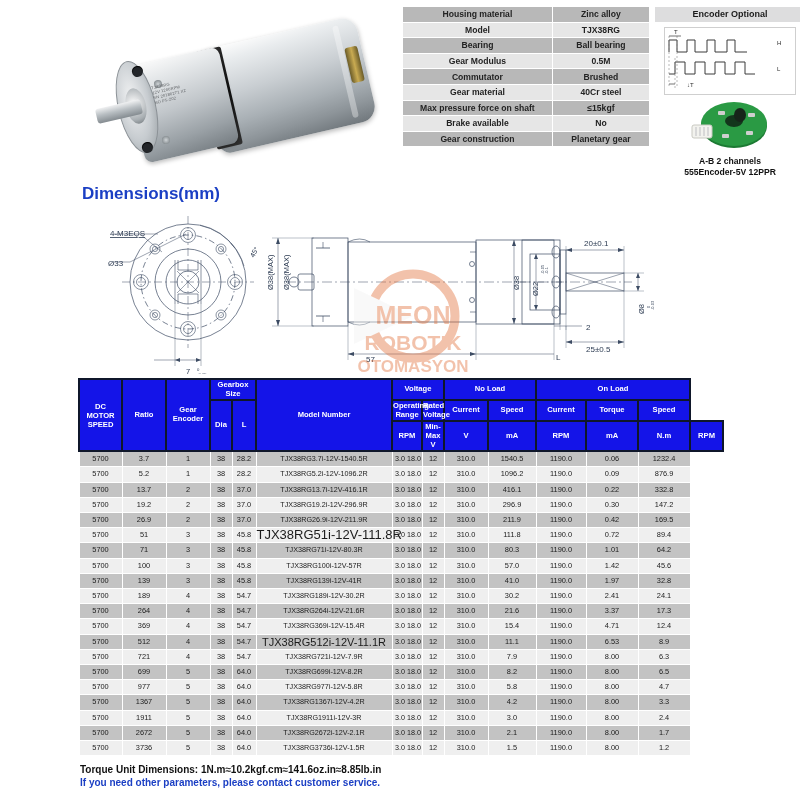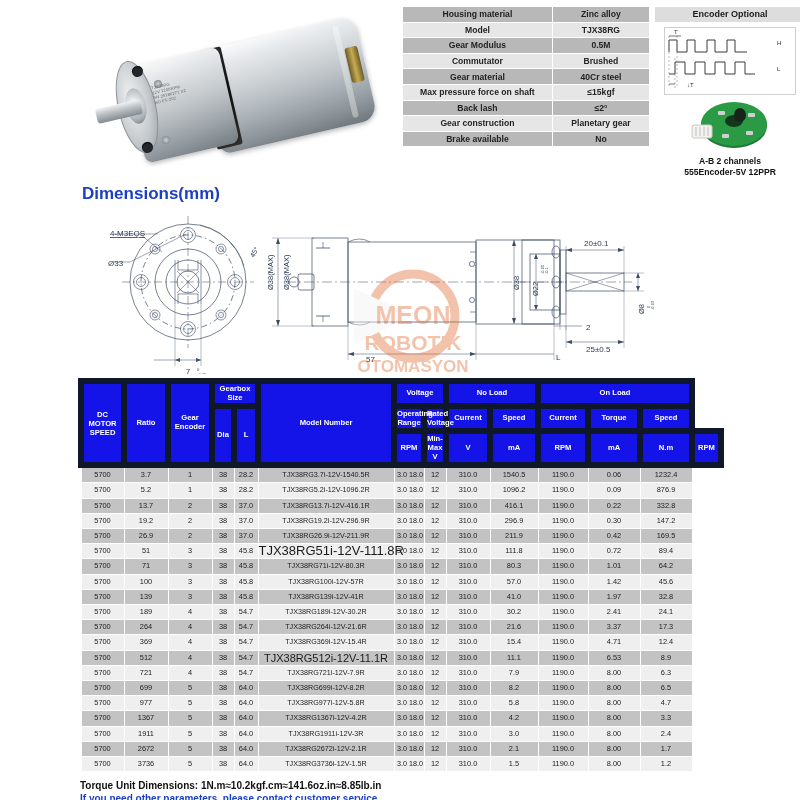--- a/index.html
+++ b/index.html
@@ -101,21 +101,21 @@
   .wm{
     position:absolute;left:318px;top:268px;width:190px;height:112px;
     pointer-events:none;opacity:.42;
   }
 
   
   .tdwrap{margin:4px 0 0 78px;width:646px;}
   table.tech{border-collapse:collapse;width:646px;table-layout:fixed;}
   table.tech th{
     background:#1414e8;color:#fff;font-size:7.6px;font-weight:bold;
-    border:6px solid #0f172a;padding:1px 0;line-height:8.6px;text-align:center;
+    border:2px solid #0f172a;padding:1px 0;line-height:8.6px;text-align:center;
   }
   table.tech td{
     font-size:7.4px;color:#1b1b1b;text-align:center;border:1px solid #ffffff;
     height:14.2px;padding:0;line-height:14.2px;white-space:nowrap;
   }
   table.tech tbody tr:nth-child(odd) td{background:#c3c3c3;}
   table.tech tbody tr:nth-child(even) td{background:#efefef;}
 
   .foot{margin:8px 0 0 80px;}
   .foot .l1{font-size:10px;font-weight:bold;color:#111;}
@@ -153,46 +153,46 @@
       <tbody id="spec-body">
           <tr>
             <td class="k">Housing material</td>
             <td class="v">Zinc alloy</td>
           </tr>
           <tr>
             <td class="k">Model</td>
             <td class="v">TJX38RG</td>
           </tr>
           <tr>
+            <td class="k">Bearing</td>
+            <td class="v">Ball bearing</td>
+          </tr>
+          <tr>
             <td class="k">Gear Modulus</td>
             <td class="v">0.5M</td>
           </tr>
           <tr>
             <td class="k">Commutator</td>
             <td class="v">Brushed</td>
           </tr>
           <tr>
             <td class="k">Gear material</td>
             <td class="v">40Cr steel</td>
           </tr>
           <tr>
             <td class="k">Max pressure force on shaft</td>
             <td class="v">≤15kgf</td>
           </tr>
           <tr>
-            <td class="k">Back lash</td>
-            <td class="v">≤2°</td>
+            <td class="k">Brake available</td>
+            <td class="v">No</td>
           </tr>
           <tr>
             <td class="k">Gear construction</td>
             <td class="v">Planetary gear</td>
-          </tr>
-          <tr>
-            <td class="k">Brake available</td>
-            <td class="v">No</td>
           </tr>
         </tbody>
     </table>
 
     <div class="enc">
       <div class="enc-title">Encoder Optional</div>
       <svg class="enc-wave" viewBox="0 0 130 66">
         <g stroke="#3a3a3a" stroke-width="1" fill="none">
           <path d="M4 24 L4 12 L12 12 L12 24 L22 24 L22 12 L30 12 L30 24 L42 24 L42 12 L50 12 L50 24 L62 24 L62 12 L70 12 L70 24 L82 24"></path>
           <path d="M4 46 L10 46 L10 34 L20 34 L20 46 L30 46 L30 34 L40 34 L40 46 L50 46 L50 34 L60 34 L60 46 L70 46 L70 34 L80 34 L80 46 L90 46"></path>

